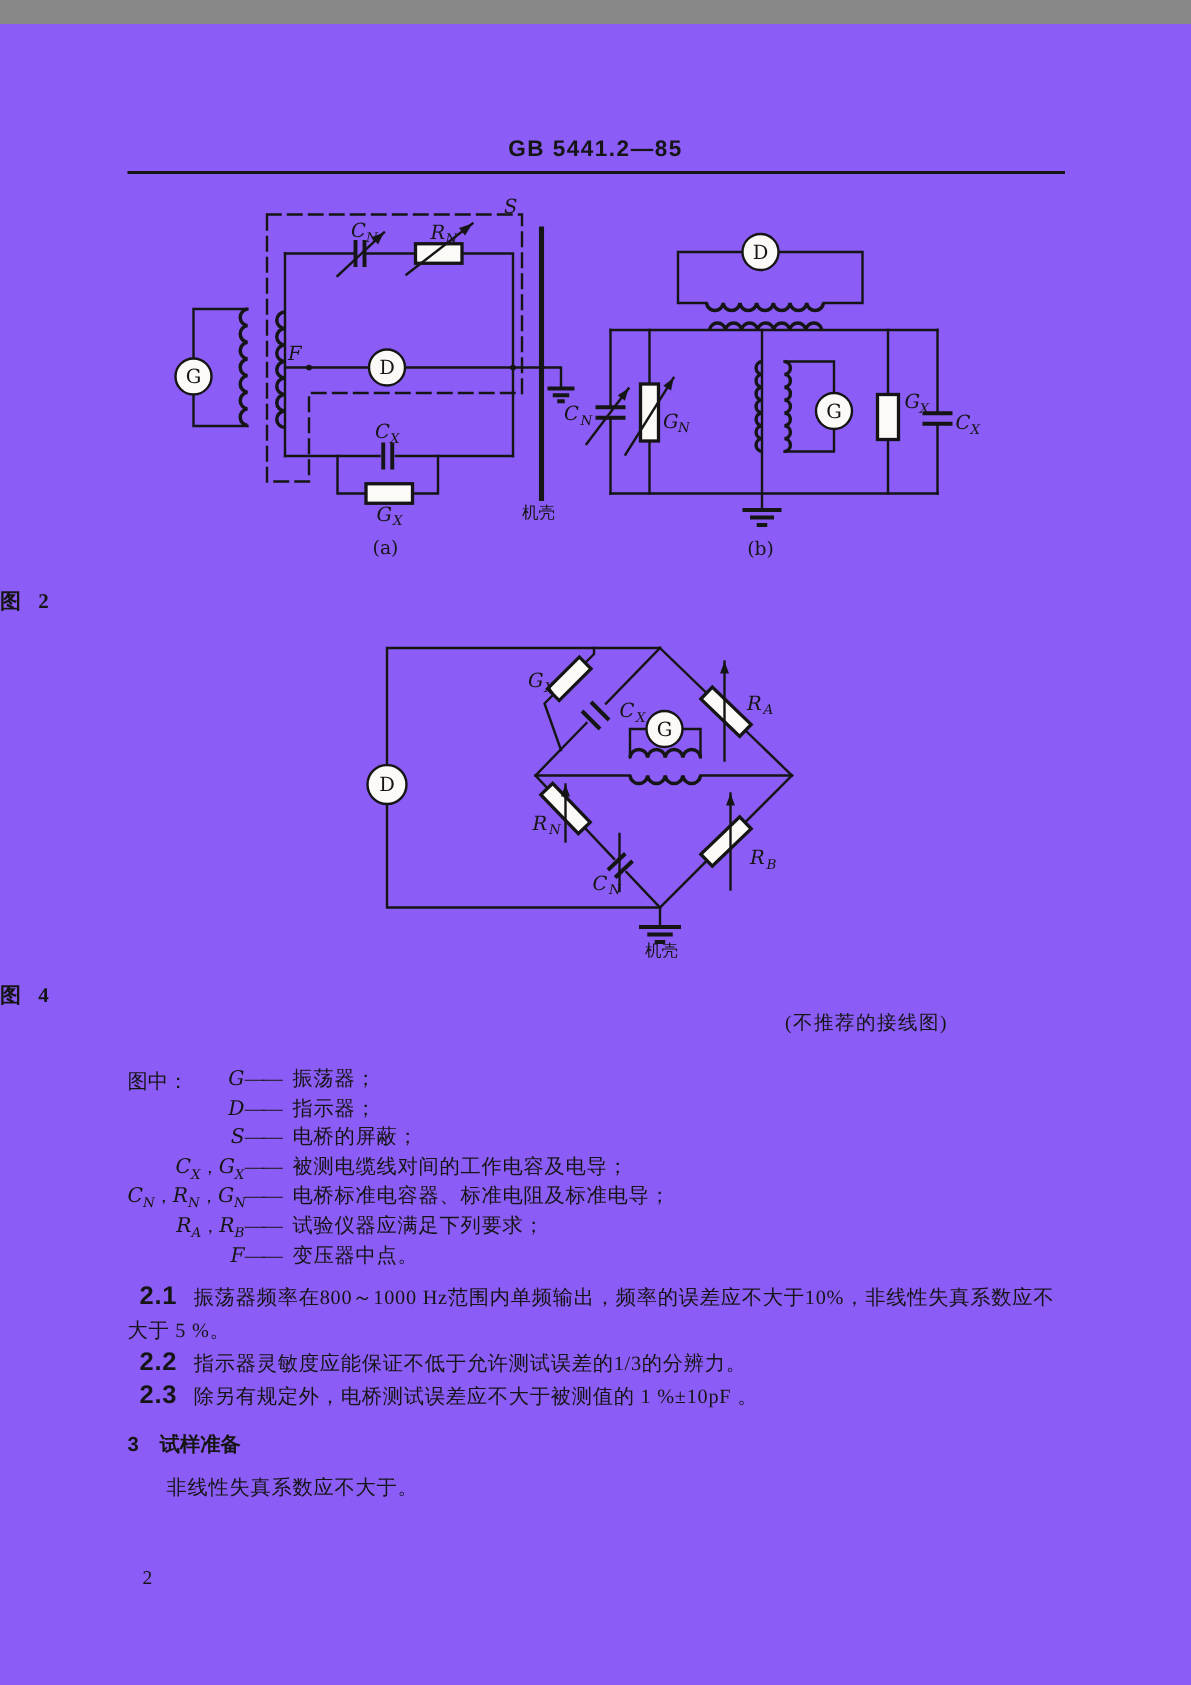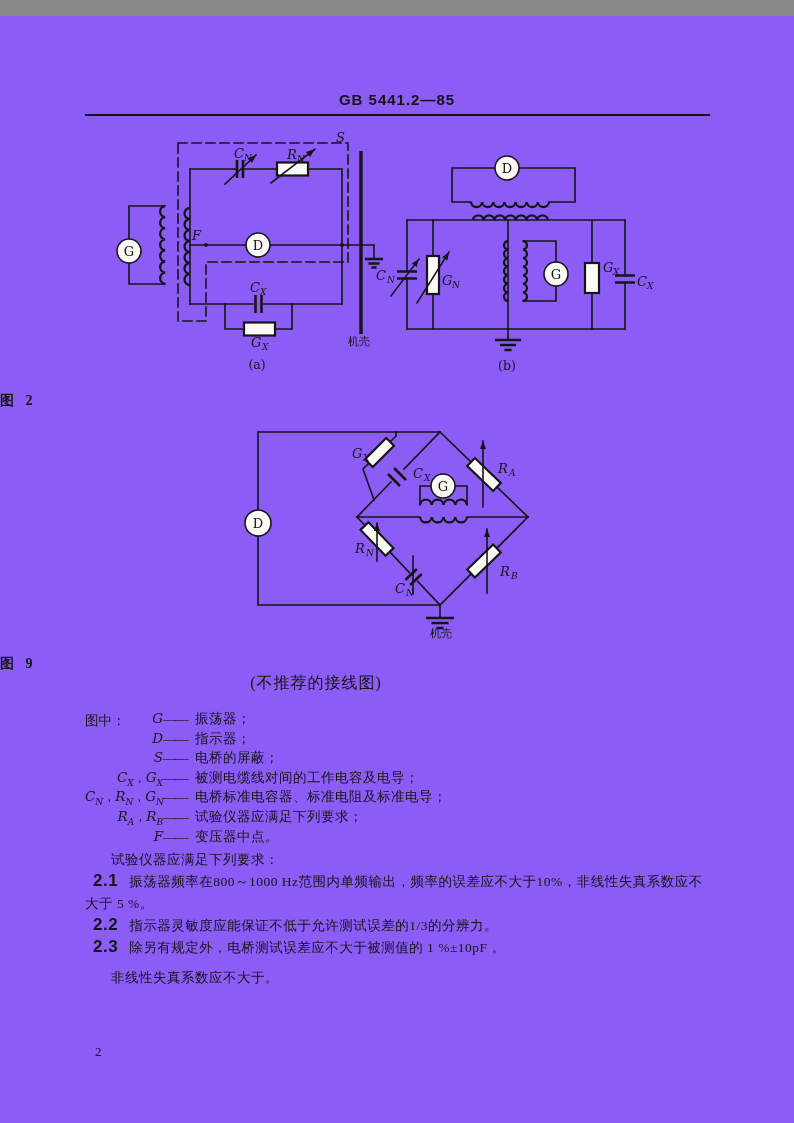--- a/index.html
+++ b/index.html
@@ -24,22 +24,22 @@
   .node { fill:#fbfaf7; stroke:#151515; stroke-width:1.6; }
   .dot { fill:#151515; stroke:none; }
   .ah { fill:#151515; stroke:none; }
   text.cl { font:13px "DejaVu Serif", serif; text-anchor:middle; fill:#151515; }
   text.lb { font:italic 13px "DejaVu Serif", serif; fill:#151515; }
   text.sb { font:italic 9px "DejaVu Serif", serif; fill:#151515; }
   text.zh { font:11px "Liberation Sans", sans-serif; text-anchor:middle; fill:#151515; }
   text.sc { font:12.5px "DejaVu Serif", serif; text-anchor:middle; fill:#151515; }
   .cap { position:absolute; left:0; width:794px; text-align:left; font-weight:bold;
          font-size:14px; letter-spacing:4px; }
-  .subcap { position:absolute; left:0; width:632px; text-align:center;
-            font-size:16px; letter-spacing:1px; font-weight:normal; }
+  .subcap { position:absolute; left:0; width:632px; text-align:right;
+            font-size:13px; letter-spacing:1px; font-weight:normal; }
   .textcol { position:absolute; left:85px; top:694px; width:629px; font-size:13.5px; }
   .lg-intro { position:absolute; left:0; top:2px; }
   .lg-row { display:flex; align-items:baseline; height:19.6px; white-space:nowrap; }
   .lg-sym { width:78px; text-align:right; }
   .lg-sym i { font-family:"DejaVu Serif", serif; font-style:italic; font-size:13.5px; }
   .lg-sym sub { font-size:9px; font-family:"DejaVu Serif", serif; font-style:italic; }
   .lg-sym .sep { font-size:12px; }
   .lg-dash { width:32px; letter-spacing:-1.5px; overflow:hidden; }
   .lg-desc { letter-spacing:0.5px; }
   .intro2 { margin:3px 0 0 0; padding-left:26px; line-height:20px; letter-spacing:0.5px; }
@@ -205,21 +205,21 @@
       <text class="sb" x="511" y="563">B</text>
       <text class="lb" x="355" y="537">R</text>
       <text class="sb" x="366" y="540">N</text>
       <text class="lb" x="395" y="577">C</text>
       <text class="sb" x="406" y="580">N</text>
       <text class="zh" x="441" y="621">机壳</text>
     </g>
   </svg>
 
   <div class="cap" style="top:376px">图 2</div>
-  <div class="cap" style="top:639px">图 9</div>
+  <div class="cap" style="top:639px">图 4</div>
   <div class="subcap" style="top:657px">(不推荐的接线图)</div>
 
   <div class="textcol">
     <span class="lg-intro">图中：</span>
 
     <div class="lg-row">
       <span class="lg-sym"><i>G</i><sub></sub></span>
       <span class="lg-dash">——</span>
       <span class="lg-desc">振荡器；</span>
     </div>
@@ -247,23 +247,23 @@
       <span class="lg-sym"><i>R</i><sub>A</sub><span class="sep">，</span><i>R</i><sub>B</sub></span>
       <span class="lg-dash">——</span>
       <span class="lg-desc">试验仪器应满足下列要求；</span>
     </div>
     <div class="lg-row">
       <span class="lg-sym"><i>F</i><sub></sub></span>
       <span class="lg-dash">——</span>
       <span class="lg-desc">变压器中点。</span>
     </div>
 
-    <p class="intro2">试验仪器应满足下列要求：</p>
 
     <p class="req"><b>2.1</b><span>振荡器频率在800～1000 Hz范围内单频输出，频率的误差应不大于10%，非线性失真系数应不大于 5 %。</span></p>
     <p class="req"><b>2.2</b><span>指示器灵敏度应能保证不低于允许测试误差的1/3的分辨力。</span></p>
     <p class="req"><b>2.3</b><span>除另有规定外，电桥测试误差应不大于被测值的 1 %±10pF 。</span></p>
 
+    <div class="h3"><b>3</b><span>试样准备</span></div>
     <p class="body3">非线性失真系数应不大于。</p>
   </div>
 
   <div class="pgnum">2</div>
 </div>
 
 </body></html>

